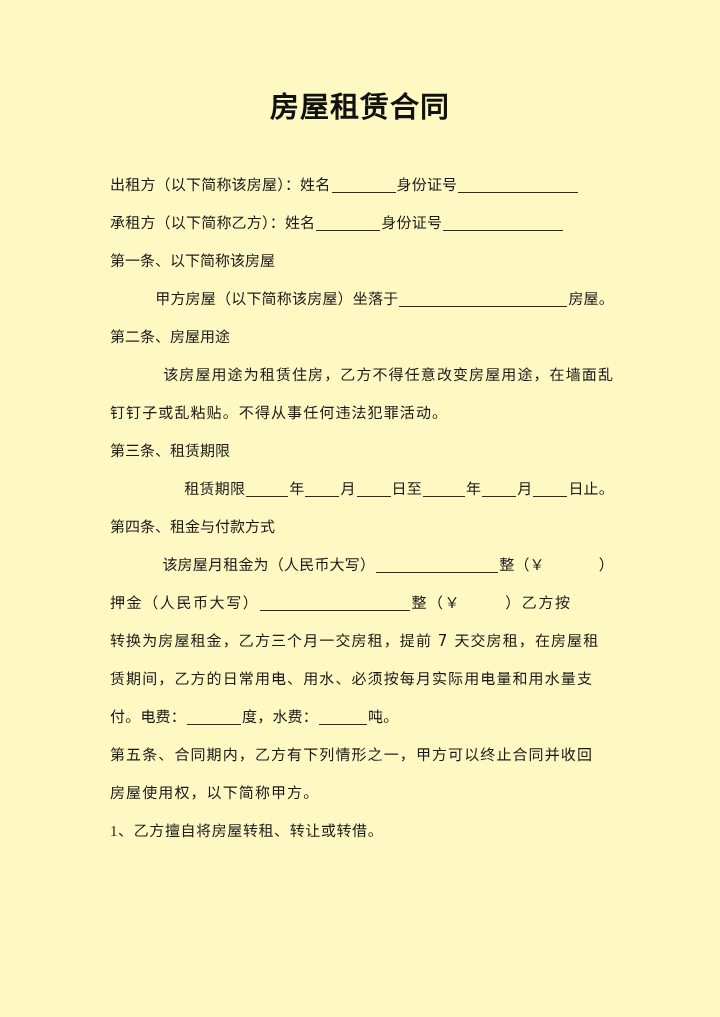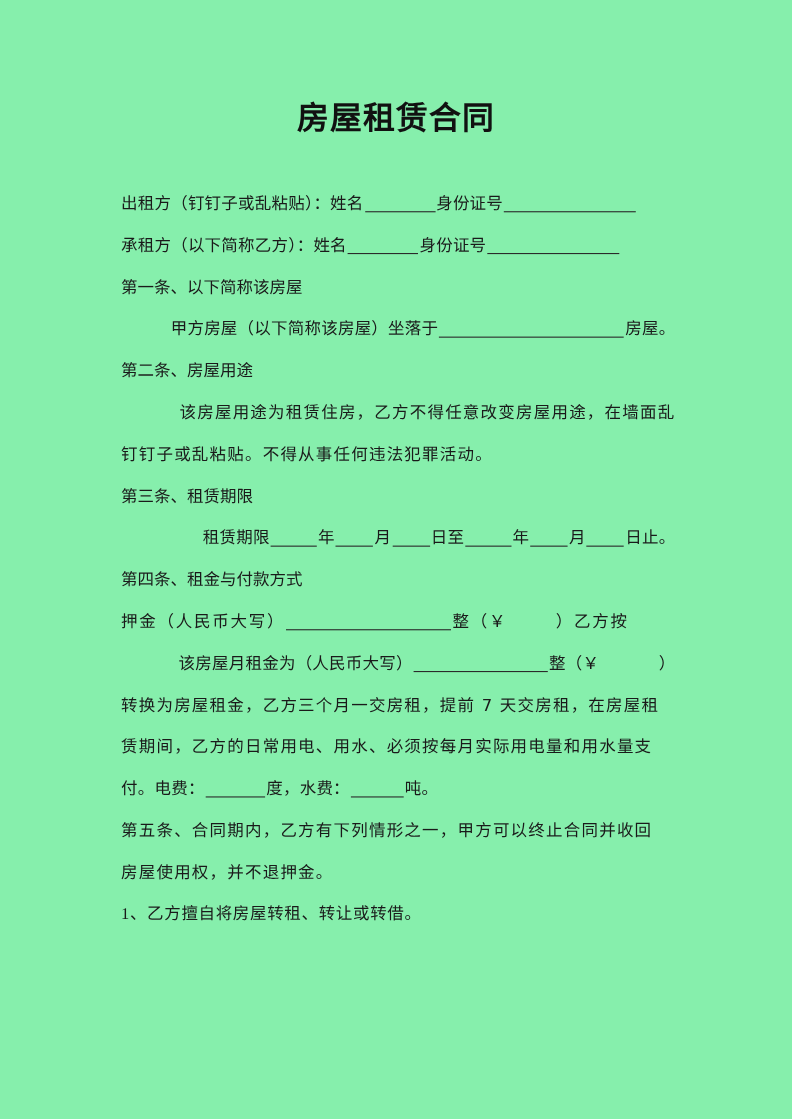--- a/index.html
+++ b/index.html
@@ -13,21 +13,21 @@
     height: 1017px;
     font-family: "DejaVu Sans", "Liberation Sans", sans-serif;
     color: #1a1a1a;
     -webkit-font-smoothing: antialiased;
   }
 
   .page {
     position: relative;
     width: 720px;
     height: 1017px;
-    background: #86efac;
+    background: #fef9c3;
     box-sizing: border-box;
     overflow: hidden;
   }
 
   .doc-title {
     position: absolute;
     left: 0;
     top: 88px;
     width: 720px;
     text-align: center;
@@ -113,21 +113,21 @@
 </head>
 <body>
 
 <div class="page">
 
   <div class="doc-title">房屋租赁合同</div>
 
   <div class="body-block">
 
     <div class="line">
-      <span>出租方（钉钉子或乱粘贴）：姓名</span><span class="blank b-name"></span><span>身份证号</span><span class="blank b-id"></span>
+      <span>出租方（以下简称该房屋）：姓名</span><span class="blank b-name"></span><span>身份证号</span><span class="blank b-id"></span>
     </div>
 
     <div class="line">
       <span>承租方（以下简称乙方）：姓名</span><span class="blank b-name"></span><span>身份证号</span><span class="blank b-id"></span>
     </div>
 
     <div class="heading">第一条、以下简称该房屋</div>
     <div class="line indent">
       <span>甲方房屋（以下简称该房屋）坐落于</span><span class="blank b-addr"></span><span>房屋。</span>
     </div>
@@ -136,35 +136,35 @@
     <div class="line indent slightwide">该房屋用途为租赁住房，乙方不得任意改变房屋用途，在墙面乱</div>
     <div class="line slightwide">钉钉子或乱粘贴。不得从事任何违法犯罪活动。</div>
 
     <div class="heading">第三条、租赁期限</div>
     <div class="line indent">
       <span>租赁期限</span><span class="blank b-y"></span><span>年</span><span class="blank b-m"></span><span>月</span><span class="blank b-d"></span><span>日至</span><span class="blank b-y"></span><span>年</span><span class="blank b-m"></span><span>月</span><span class="blank b-d"></span><span>日止。</span>
     </div>
 
     <div class="heading">第四条、租金与付款方式</div>
 
+    <div class="line indent">
+      <span>该房屋月租金为（人民币大写）</span><span class="blank b-money"></span><span class="yen">整（￥</span><span class="gap-lg"></span><span>）</span>
+    </div>
+
     <div class="line wide">
       <span>押金（人民币大写）</span><span class="blank b-money2"></span><span class="yen">整（￥</span><span class="gap-md"></span><span>）乙方按</span>
-    </div>
-
-    <div class="line indent">
-      <span>该房屋月租金为（人民币大写）</span><span class="blank b-money"></span><span class="yen">整（￥</span><span class="gap-lg"></span><span>）</span>
     </div>
 
 
     <div class="line slightwide">转换为房屋租金，乙方三个月一交房租，提前 7 天交房租，在房屋租</div>
     <div class="line slightwide">赁期间，乙方的日常用电、用水、必须按每月实际用电量和用水量支</div>
 
     <div class="line">
       <span>付。电费：</span><span class="blank b-elec"></span><span>度，水费：</span><span class="blank b-water"></span><span>吨。</span>
     </div>
 
     <div class="line slightwide">第五条、合同期内，乙方有下列情形之一，甲方可以终止合同并收回</div>
-    <div class="line slightwide">房屋使用权，并不退押金。</div>
+    <div class="line slightwide">房屋使用权，以下简称甲方。</div>
 
     <div class="numitem">1、乙方擅自将房屋转租、转让或转借。</div>
 
   </div>
 </div>
 
 </body></html>

